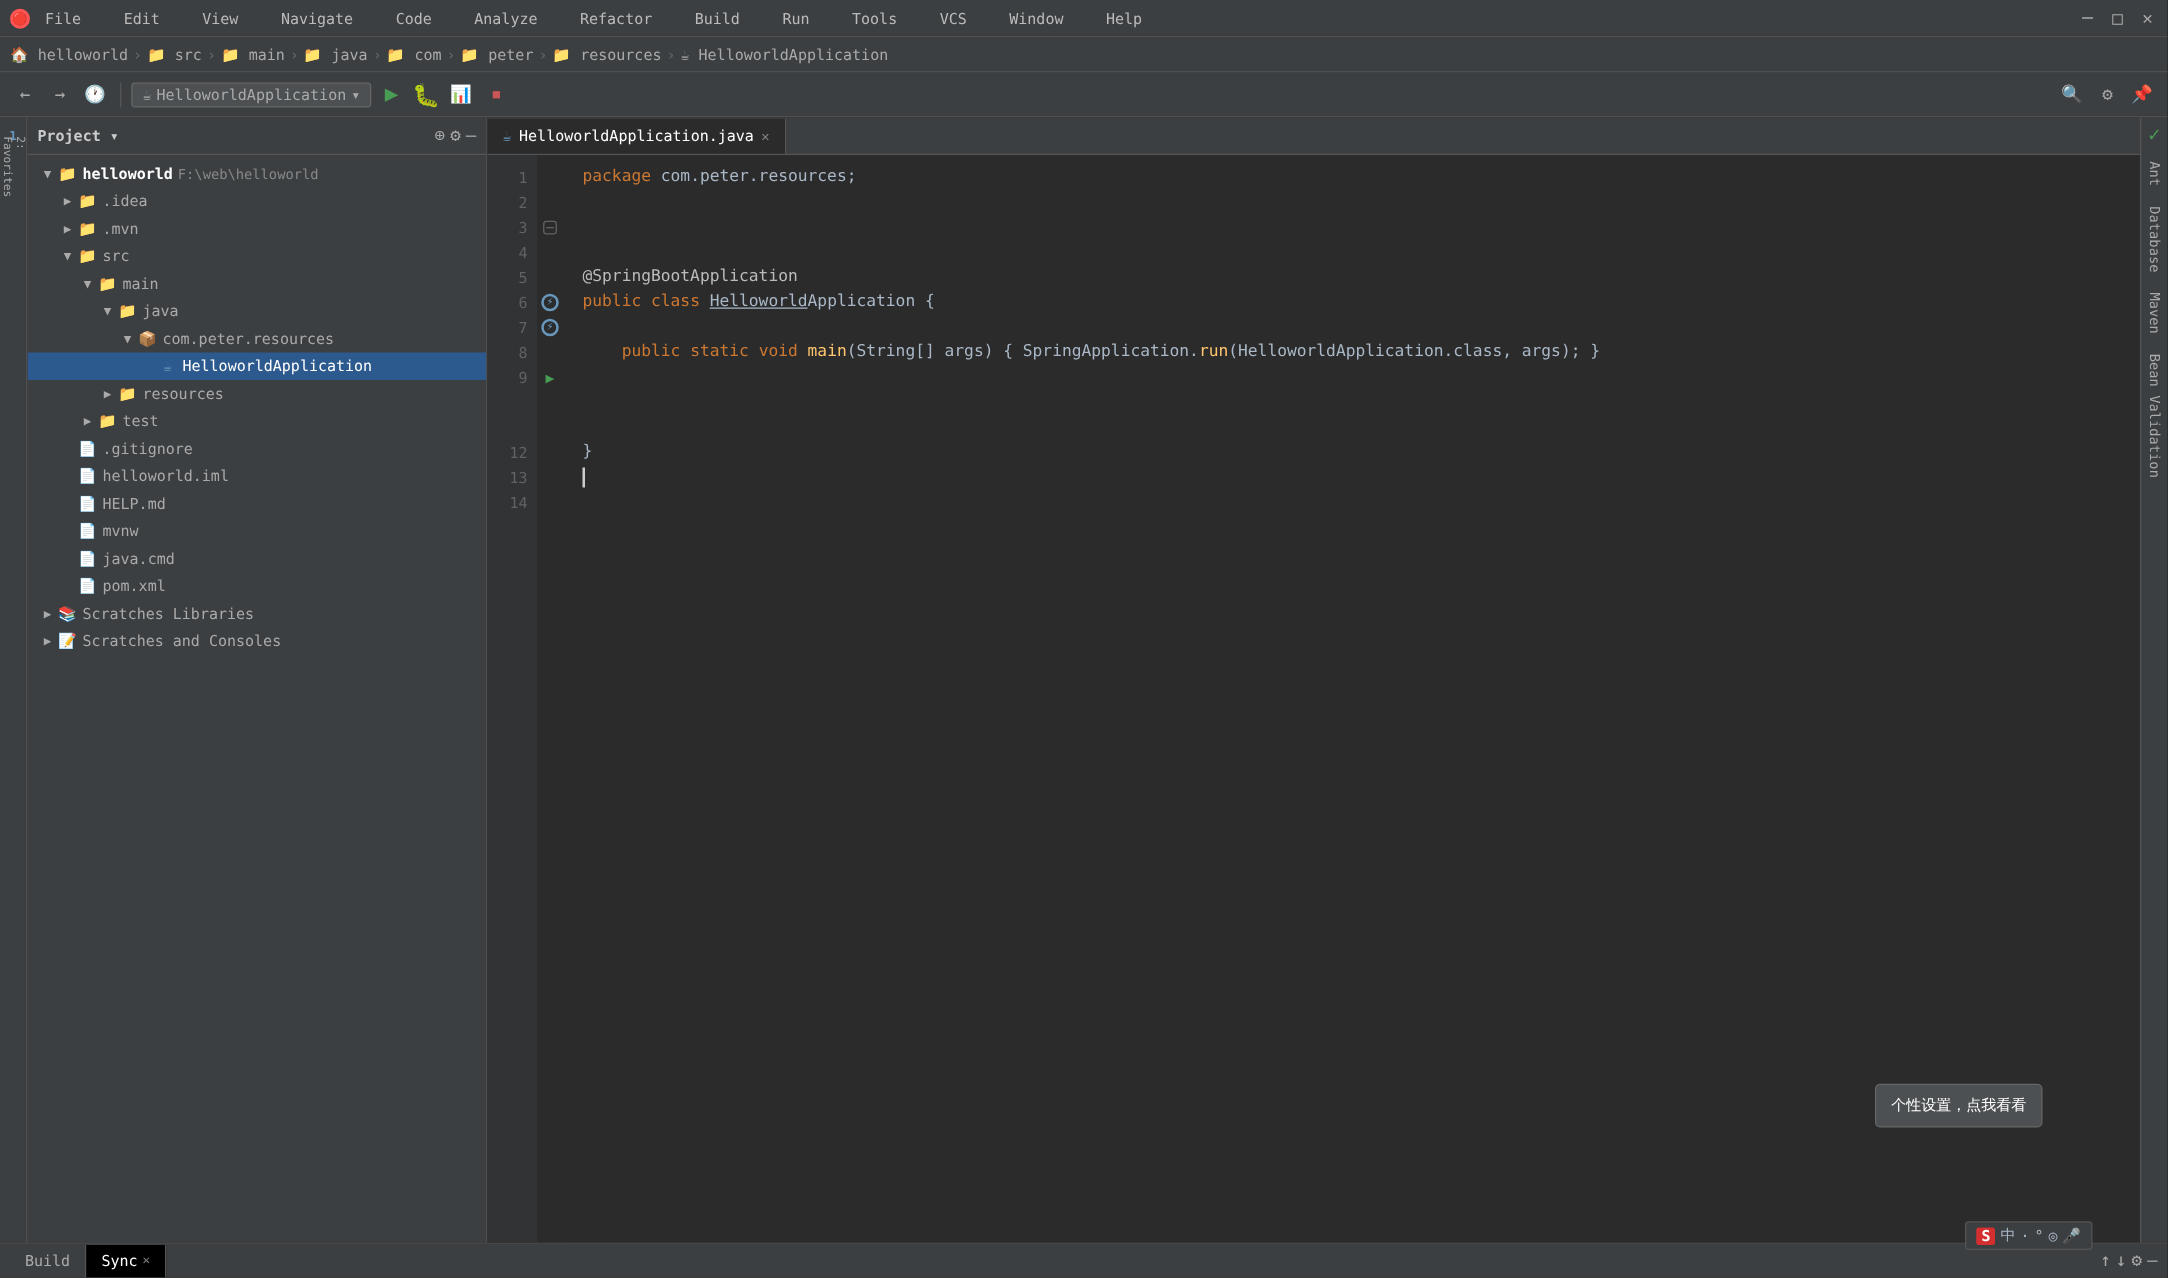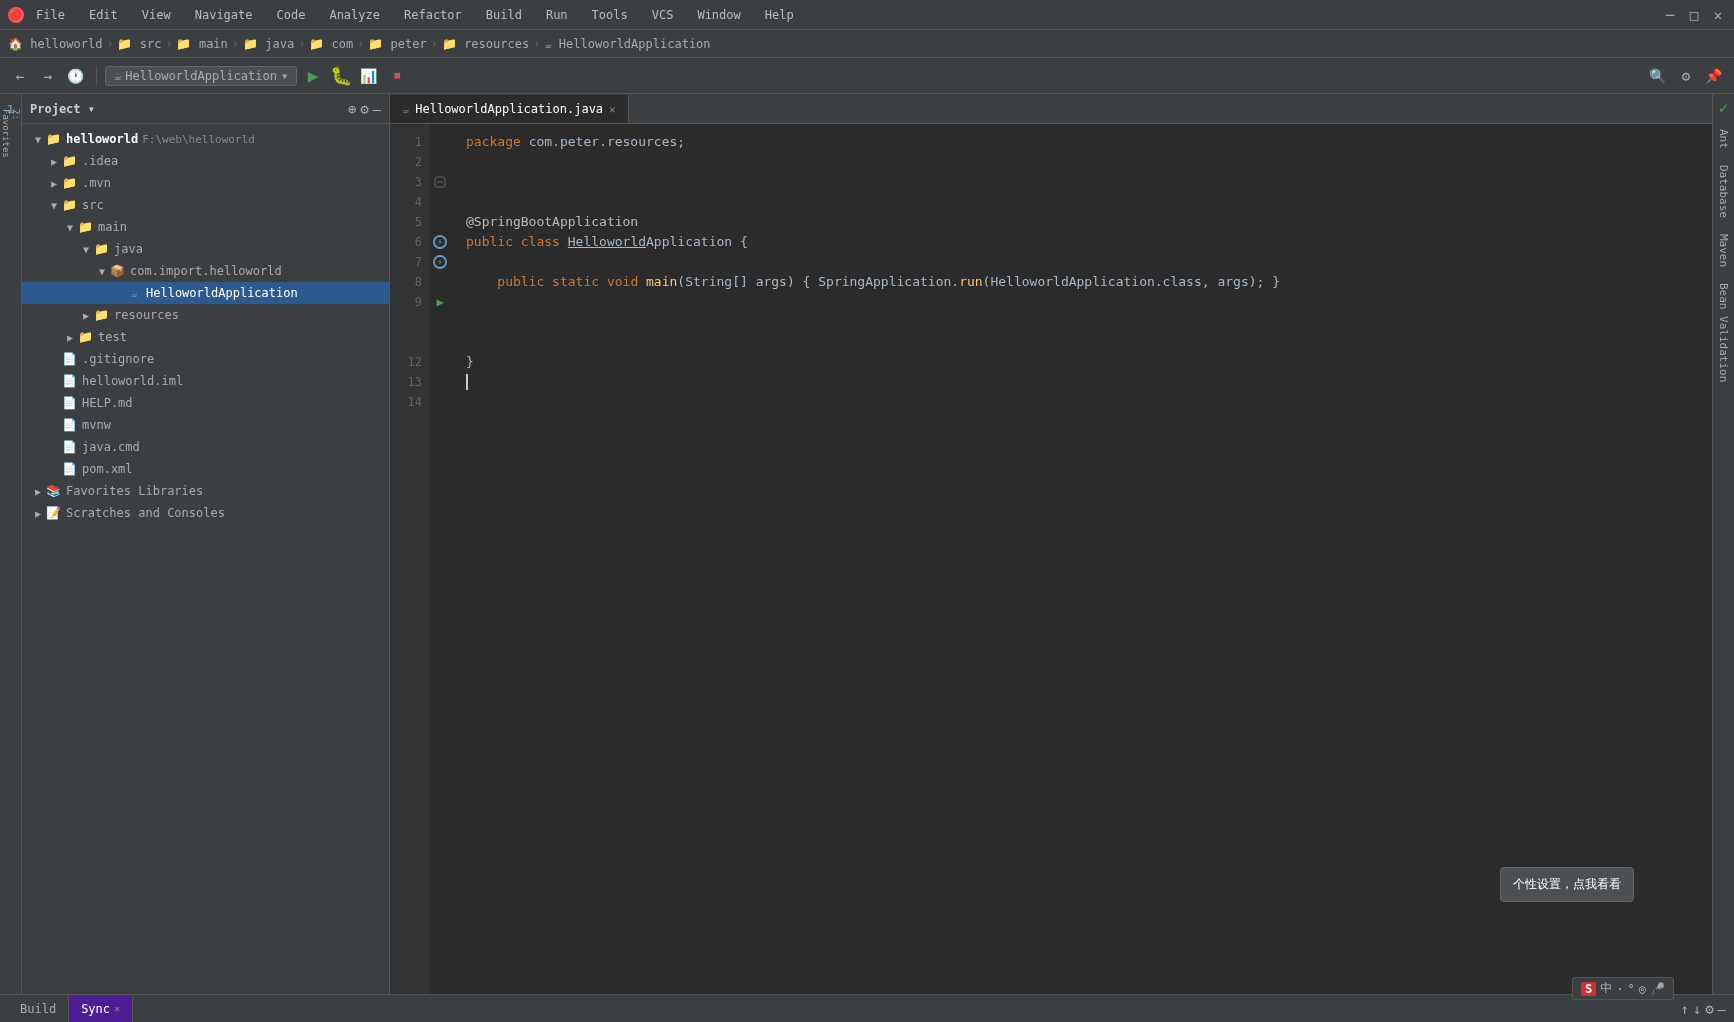--- a/index.html
+++ b/index.html
@@ -36,21 +36,21 @@
       border-radius: 50%;
       display: flex;
       align-items: center;
       justify-content: center;
       font-size: 10px;
       color: white;
       font-weight: bold;
     }
     .title-bar-menu {
       display: flex;
-      gap: 8px;
+      gap: 18px;
     }
     .menu-item {
       padding: 2px 8px;
       color: #bbb;
       cursor: pointer;
       font-size: 12px;
     }
     .title-bar-center {
       color: #aaa;
       font-size: 12px;
@@ -329,21 +329,21 @@
       display: flex;
       align-items: center;
       gap: 4px;
       font-size: 12px;
       color: #aaa;
       cursor: pointer;
       border-right: 1px solid #555;
     }
     .bottom-tab.active {
       color: #fff;
-      background: #4c1d95;
+      background: #000000;
     }
     .bottom-tab-close {
       font-size: 10px;
       color: #888;
     }
     .bottom-tab-actions {
       margin-left: auto;
       display: flex;
       gap: 4px;
     }
@@ -540,21 +540,21 @@
         <span class="tree-indent" style="width:56px;"></span>
         <span class="tree-arrow">▼</span>
         <span class="tree-icon">📁</span>
         <span class="tree-label">java</span>
       </div>
 
       <div class="tree-item">
         <span class="tree-indent" style="width:72px;"></span>
         <span class="tree-arrow">▼</span>
         <span class="tree-icon">📦</span>
-        <span class="tree-label">com.import.helloworld</span>
+        <span class="tree-label">com.peter.resources</span>
       </div>
 
       <div class="tree-item selected">
         <span class="tree-indent" style="width:88px;"></span>
         <span class="tree-arrow" style="color:transparent;">▶</span>
         <span class="tree-icon" style="color:#6897bb;">☕</span>
         <span class="tree-label" style="color:#fff;">HelloworldApplication</span>
       </div>
 
       <div class="tree-item">
@@ -610,21 +610,21 @@
         <span class="tree-indent" style="width:24px;"></span>
         <span class="tree-arrow" style="color:transparent;">▶</span>
         <span class="tree-icon" style="color:#e8bf6a;">📄</span>
         <span class="tree-label">pom.xml</span>
       </div>
 
       <div class="tree-item">
         <span class="tree-indent" style="width:8px;"></span>
         <span class="tree-arrow">▶</span>
         <span class="tree-icon">📚</span>
-        <span class="tree-label">Favorites Libraries</span>
+        <span class="tree-label">Scratches Libraries</span>
       </div>
 
       <div class="tree-item">
         <span class="tree-indent" style="width:8px;"></span>
         <span class="tree-arrow">▶</span>
         <span class="tree-icon">📝</span>
         <span class="tree-label">Scratches and Consoles</span>
       </div>
 
     </div>

